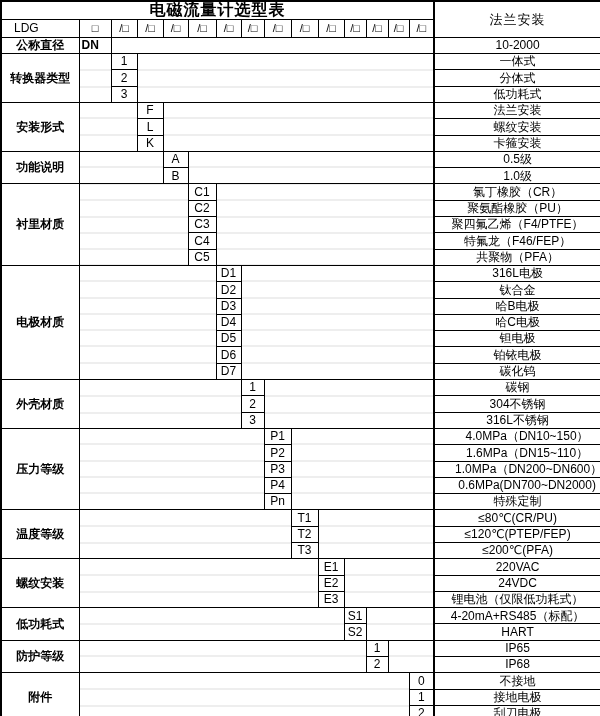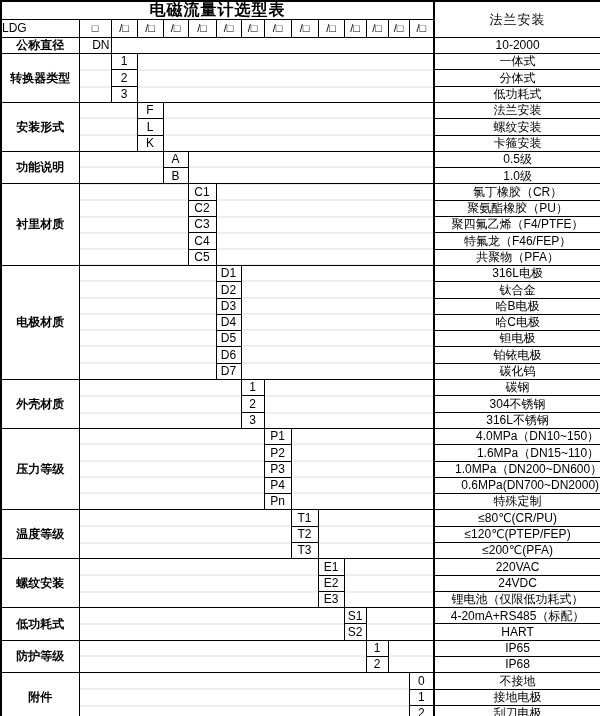--- a/index.html
+++ b/index.html
@@ -22,24 +22,24 @@
     white-space:nowrap;
     overflow:hidden;
     line-height:1.05;
   }
   .r-title{height:14px;}
   .r-ldg{height:18px;}
   #bands tr{height:16.3px;}
   td.title{font-size:16px;letter-spacing:1px;font-weight:bold;}
   td.funchead{border-left:2px solid #000;font-size:13px;letter-spacing:1px;}
   td.func{border-left:2px solid #000;margin-top:23px;}
-  td.func.left{text-align:right;padding-left:20px;}
-  td.ldg{text-align:left;padding-left:0;}
+  td.func.left{text-align:center;padding-left:20px;}
+  td.ldg{text-align:left;padding-left:12px;}
   td.code{font-size:12px;}
-  td.code.dn{text-align:right;padding-left:2px;}
+  td.code.dn{text-align:left;padding-left:2px;font-weight:bold;}
   td.box{font-size:11px;padding:0;}
   td.label{font-size:12px;font-weight:bold;}
   td.filler{
     background-image:repeating-linear-gradient(to bottom,
       #ffffff 0px,#ffffff 15.3px,#dddddd 15.3px,#dddddd 16.3px);
   }
 </style>
 </head>
 <body>
 

